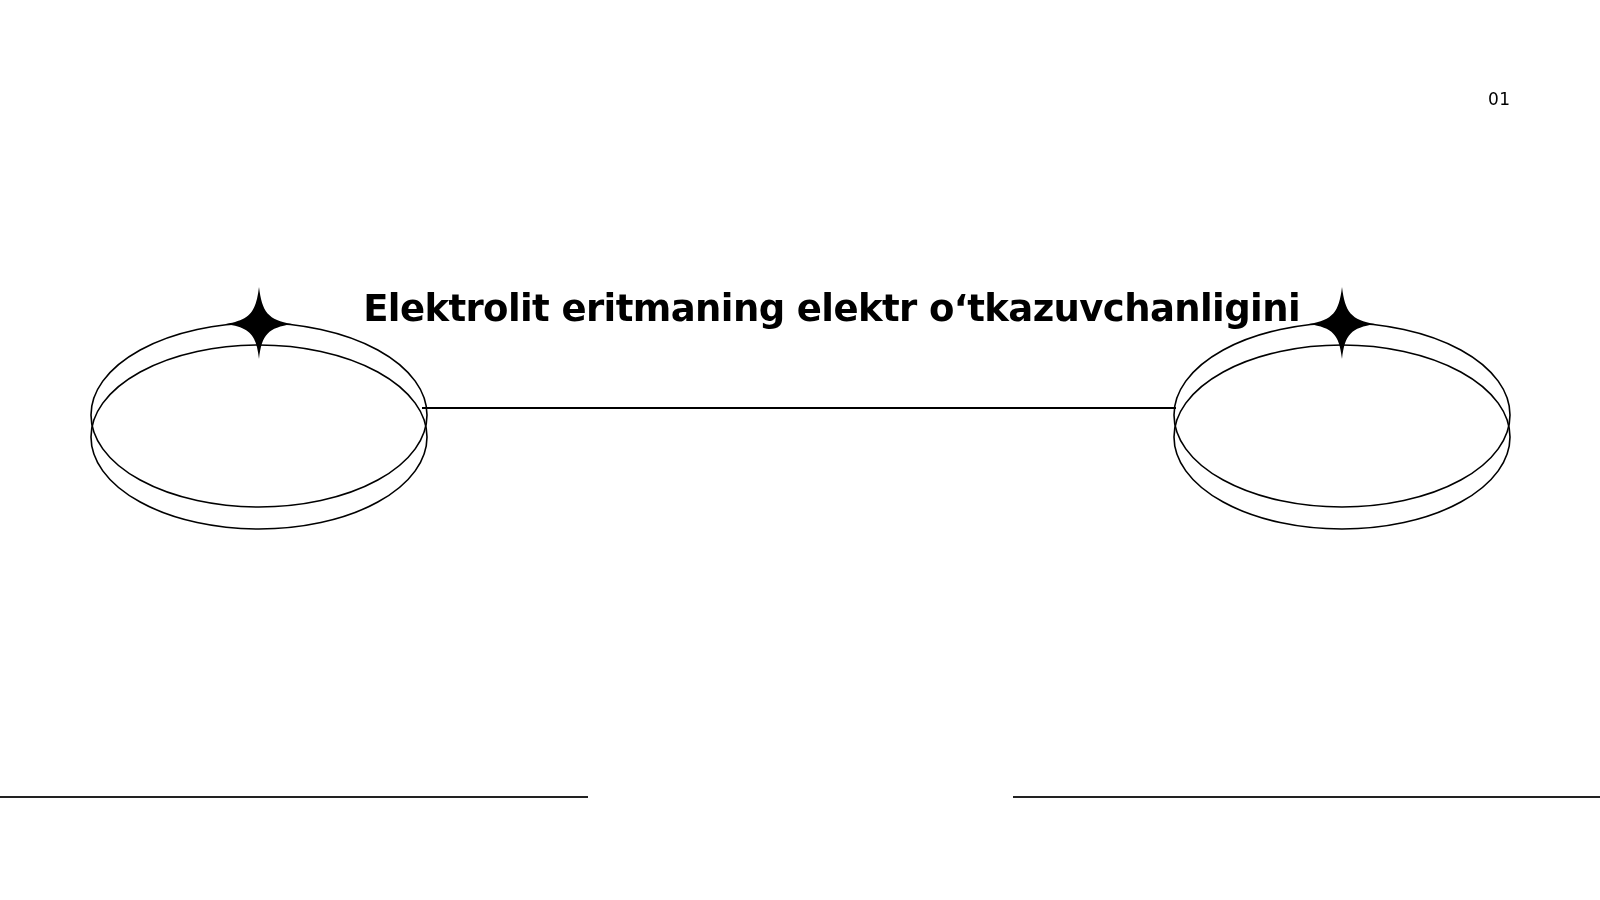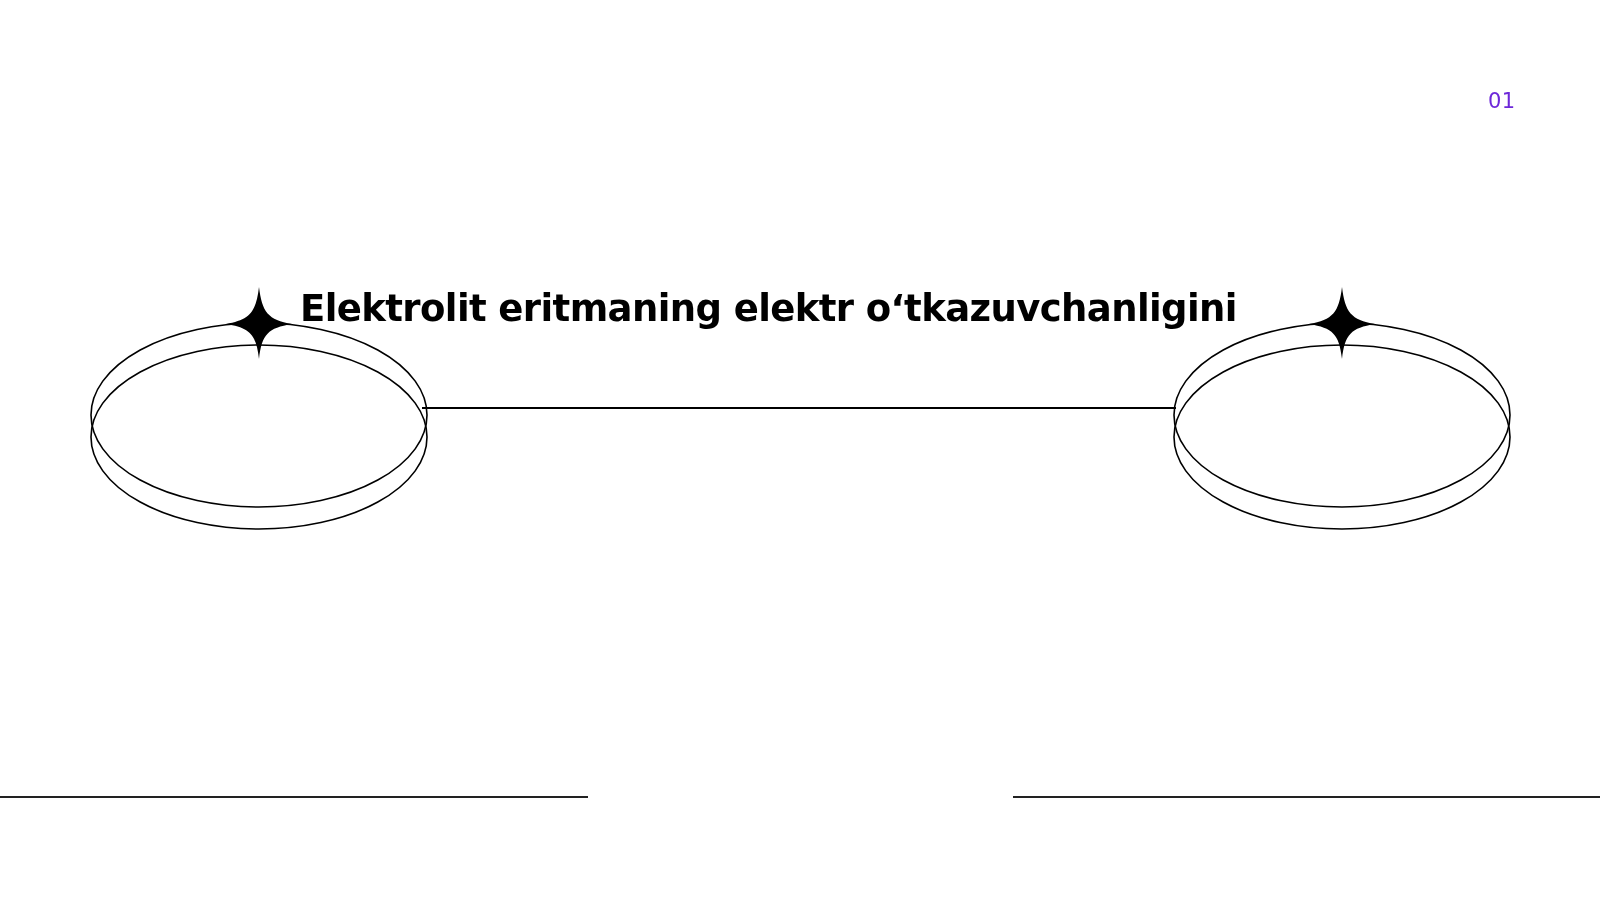--- a/index.html
+++ b/index.html
@@ -1,19 +1,19 @@
 <!DOCTYPE html>
 <html><head>
 <meta charset="utf-8">
 <style>
   html, body { margin:0; padding:0; background:#ffffff; }
   body { width:1600px; height:900px; position:relative; overflow:hidden; font-family:"DejaVu Sans", sans-serif; }
   .slide { position:absolute; inset:0; background:#ffffff; }
-  .page-num { position:absolute; left:1488px; top:89px; font-size:21px; color:#6d28d9; letter-spacing:0.5px; font-family:"DejaVu Sans", sans-serif; }
-  .title { position:absolute; left:300px; top:285px; width:1000px; text-align:left; font-family:"DejaVu Sans", sans-serif; font-weight:bold; font-size:37px; line-height:47px; color:#000000; letter-spacing:-0.6px; }
+  .page-num { position:absolute; left:1488px; top:89px; font-size:17px; color:#000000; letter-spacing:0.5px; font-family:"DejaVu Sans", sans-serif; }
+  .title { position:absolute; left:300px; top:285px; width:1000px; text-align:right; font-family:"DejaVu Sans", sans-serif; font-weight:bold; font-size:37px; line-height:47px; color:#000000; letter-spacing:-0.6px; }
   .deco { position:absolute; left:0; top:0; }
 </style>
 </head>
 <body>
 
 <div class="slide">
 
   <svg class="deco" width="1600" height="900" viewBox="0 0 1600 900">
 
     <line x1="422" y1="408" x2="1176" y2="408" stroke="#000" stroke-width="2"></line>

